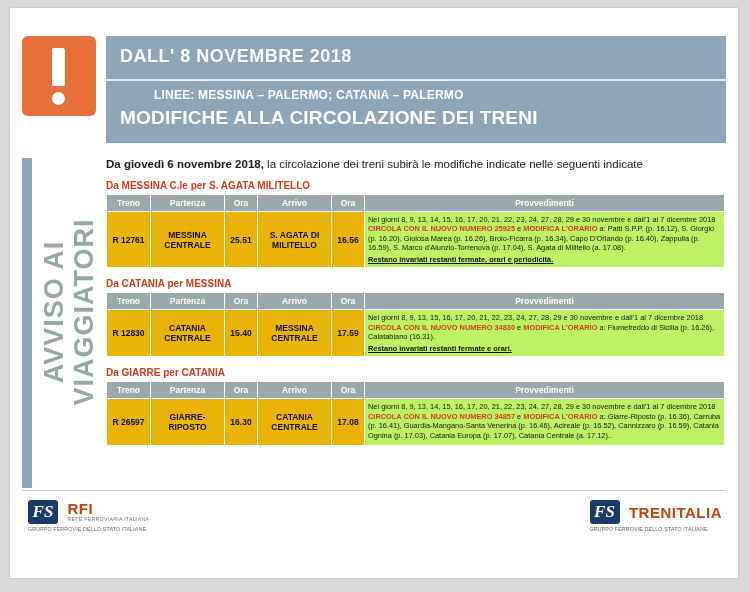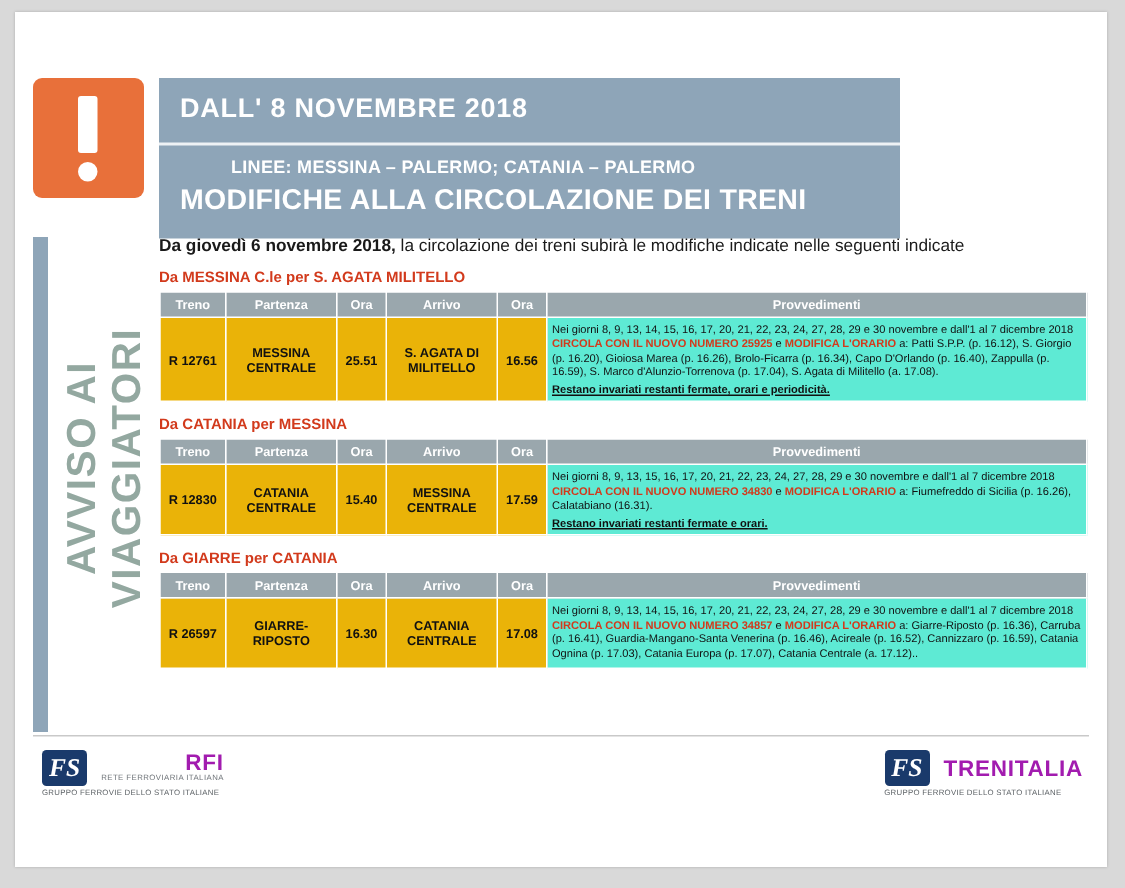--- a/index.html
+++ b/index.html
@@ -11,21 +11,21 @@
   }
   .page{
     position:absolute;
     left:10px;top:8px;
     width:728px;height:570px;
     background:#ffffff;
     box-shadow:0 0 2px rgba(0,0,0,.2);
   }
   
   .hdr{
-    position:absolute;left:12px;top:44px;width:578px;height:115px;
+    position:absolute;left:12px;top:28px;width:704px;height:115px;
   }
   .bang{
     position:absolute;left:0;top:0;width:74px;height:80px;
     background:#e8703a;border-radius:6px;
   }
   .bang .bar{
     position:absolute;left:30px;top:12px;width:13px;height:38px;background:#fff;border-radius:2px;
   }
   .bang .dot{
     position:absolute;left:30px;top:56px;width:13px;height:13px;background:#fff;border-radius:50%;
@@ -85,21 +85,21 @@
     background:#9aa7ad;color:#ffffff;font-size:8.5px;font-weight:bold;
     border:1px solid #ffffff;padding:3px 1px;text-align:center;
     white-space:nowrap;
   }
   td{
     border:1px solid #ffffff;background:#eab308;
     padding:3px 3px;vertical-align:middle;color:#111;
   }
   td.c{text-align:center;font-weight:bold;font-size:8.5px;}
   td.prov{
-    background:#5eead4;text-align:left;font-size:7.4px;line-height:1.28;
+    background:#bef264;text-align:left;font-size:7.4px;line-height:1.28;
     vertical-align:top;
   }
   td.prov .u{text-decoration:underline;font-weight:bold;display:block;margin-top:2px;}
   .red{color:#d23a1c;font-weight:bold;}
   col.c1{width:44px;} col.c2{width:74px;} col.c3{width:33px;}
   col.c4{width:74px;} col.c5{width:33px;} col.c6{width:360px;}
   
   .footrule{
     position:absolute;left:12px;top:482px;width:704px;height:1px;background:#c9c9c9;
   }
@@ -108,21 +108,21 @@
   }
   .logo-left{position:absolute;left:6px;top:0;}
   .logo-right{position:absolute;right:4px;top:0;text-align:left;}
   .fsmark{
     display:inline-block;width:30px;height:24px;background:#1a3a6b;color:#fff;
     font-family:"Liberation Serif", serif;font-weight:bold;font-size:17px;
     text-align:center;line-height:24px;border-radius:3px;vertical-align:middle;
     font-style:italic;
   }
   .lg-name{display:inline-block;vertical-align:middle;margin-left:5px;}
-  .lg-name .n1{color:#a21caf;font-size:15px;font-weight:bold;letter-spacing:.5px;display:block;line-height:15px;text-align:right;}
+  .lg-name .n1{color:#c2410c;font-size:15px;font-weight:bold;letter-spacing:.5px;display:block;line-height:15px;}
   .lg-name .n2{color:#6f7479;font-size:5.2px;display:block;line-height:7px;letter-spacing:.3px;}
   .lg-sub{color:#5d6266;font-size:5.2px;letter-spacing:.2px;margin-top:2px;}
 </style>
 </head>
 <body>
 
 <div class="page">
 
   <div class="hdr">
     <div class="bang">

